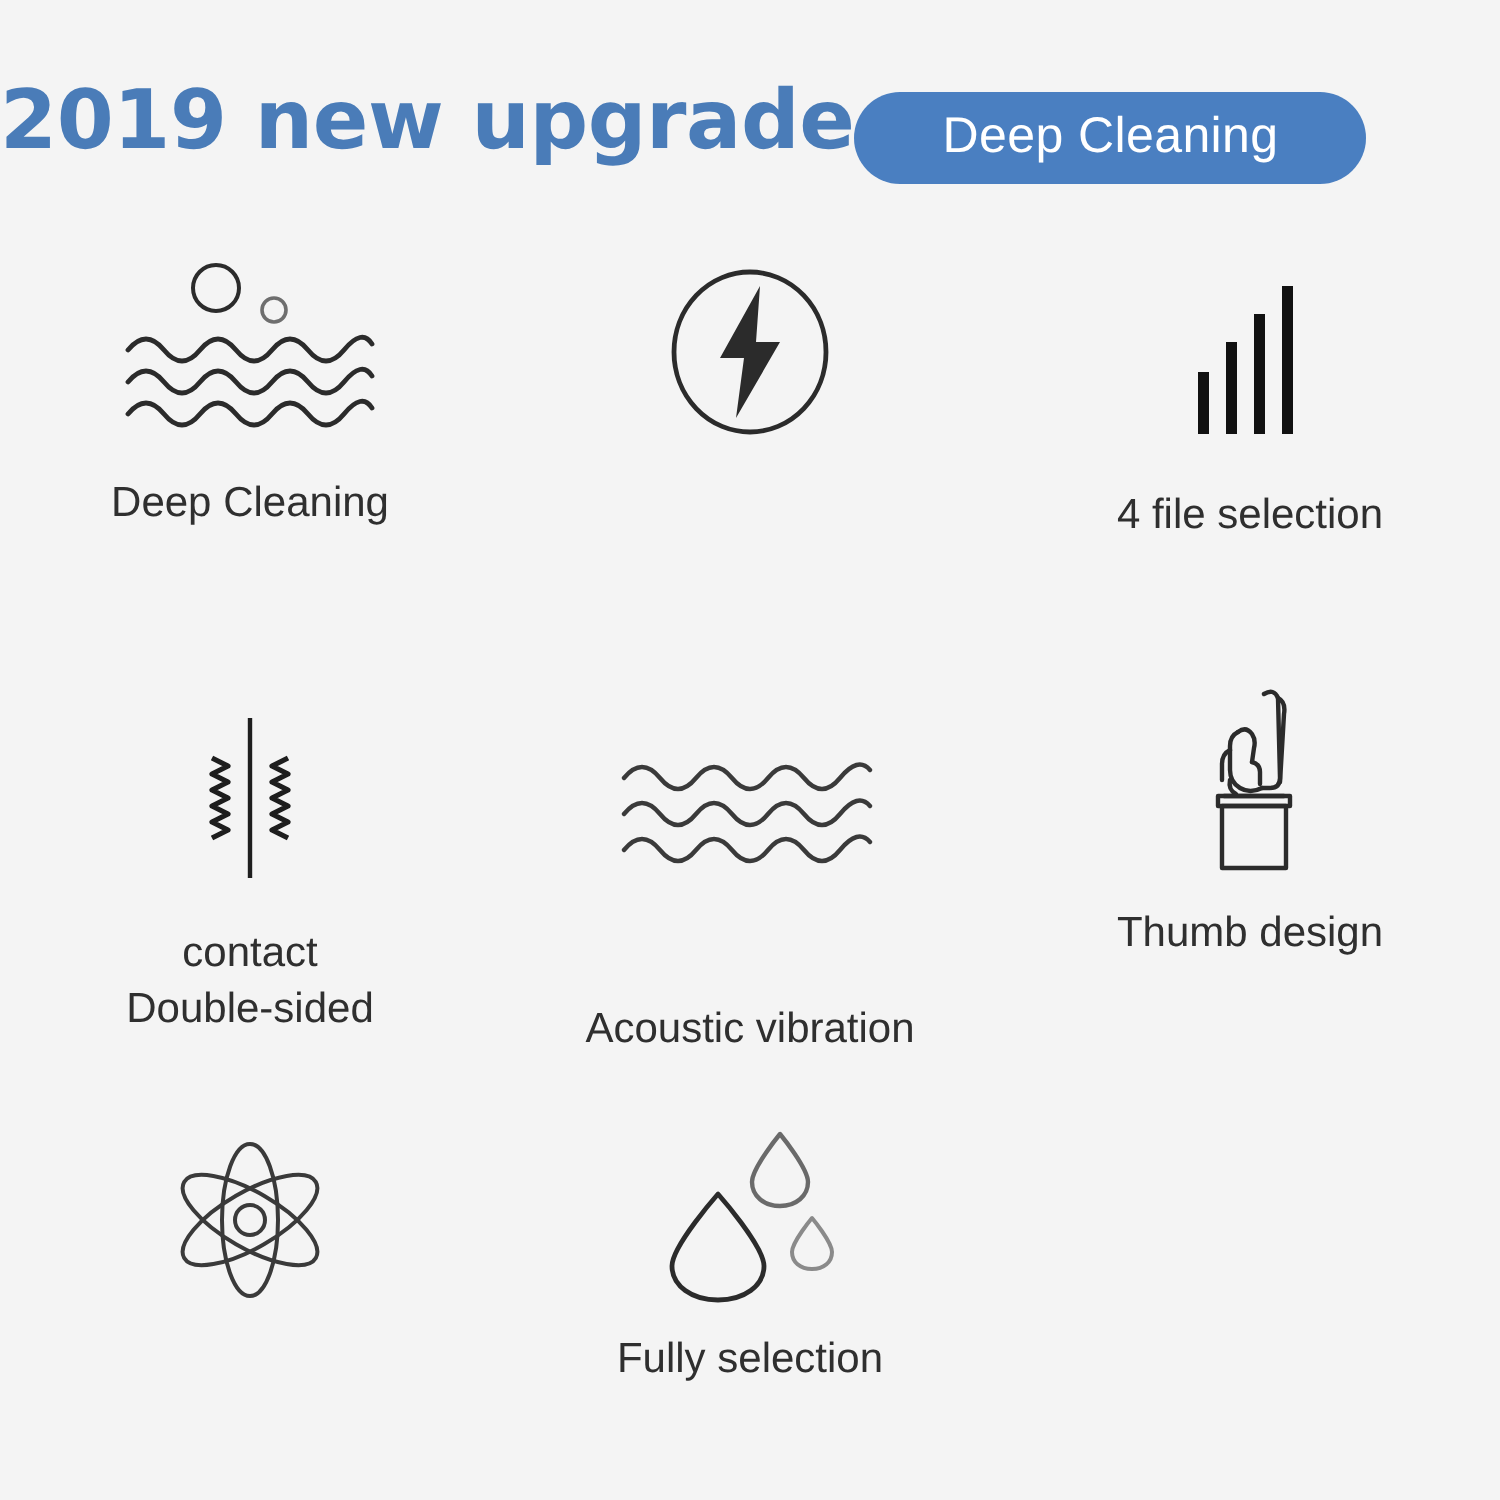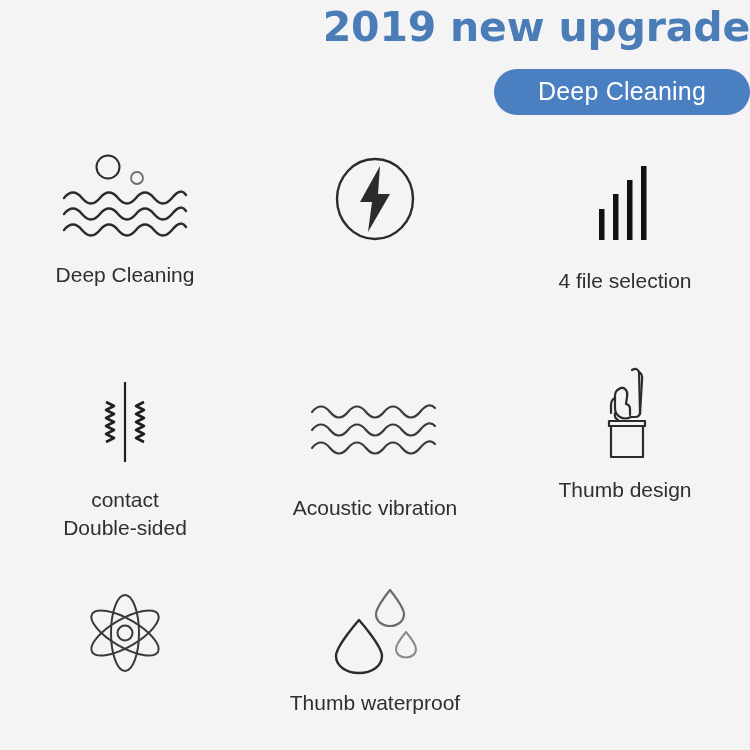--- a/index.html
+++ b/index.html
@@ -23,22 +23,23 @@
     display: flex;
     flex-direction: column;
     align-items: center;
   }
 
   
   .header {
     width: 100%;
     padding-top: 2px;
     display: flex;
-    flex-direction: column;
-    align-items: flex-end;
+    flex-direction: row;
+    align-items: center;
+    margin-top: 24px;
   }
 
   .main-title {
     font-size: 41px;
     font-weight: bold;
     color: #4a7cb8;
     letter-spacing: -0.2px;
     line-height: 1.05;
     margin: 0;
     padding-top: 4px;
@@ -93,21 +94,21 @@
   
   .row1 .icon-wrap { height: 96px; }
   .row2 .icon-wrap { height: 96px; }
   .row3 .icon-wrap { height: 96px; }
   .row3 .cell-label { margin-top: 12px; }
 
   .c-dc   { padding-top: 0px; }
   .c-inf  { padding-top: 2px; }
   .c-file { padding-top: 6px; }
   .c-ds   { padding-top: 14px; }
-  .c-av   { padding-top: 22px; }
+  .c-av   { padding-top: 22px; gap: 30px; }
   .c-th   { padding-top: 4px; }
   .c-env  { padding-top: 14px; }
   .c-bat  { padding-top: 6px; }
   .c-wp   { padding-top: 10px; }
 
   svg { display: block; overflow: visible; }
 </style>
 </head>
 <body>
 
@@ -225,17 +226,17 @@
       <div class="icon-wrap">
         <svg width="92" height="90" viewBox="0 0 92 90">
 
           <path d="M30 36 C30 36 7 62 7 72 C7 82 17 89 30 89 C43 89 53 82 53 72 C53 62 30 36 30 36 Z" fill="none" stroke="#2b2b2b" stroke-width="2.4" stroke-linejoin="round"></path>
 
           <path d="M61 6 C61 6 47 23 47 30 C47 37 53 42 61 42 C69 42 75 37 75 30 C75 23 61 6 61 6 Z" fill="none" stroke="#6a6a6a" stroke-width="2.2" stroke-linejoin="round"></path>
 
           <path d="M77 48 C77 48 67 60 67 65 C67 70 71 73.5 77 73.5 C83 73.5 87 70 87 65 C87 60 77 48 77 48 Z" fill="none" stroke="#8a8a8a" stroke-width="2" stroke-linejoin="round"></path>
         </svg>
       </div>
-      <div class="cell-label">Thumb waterproof</div>
+      <div class="cell-label">Fully selection</div>
     </div>
 
   </div>
 </div>
 
 </body></html>

